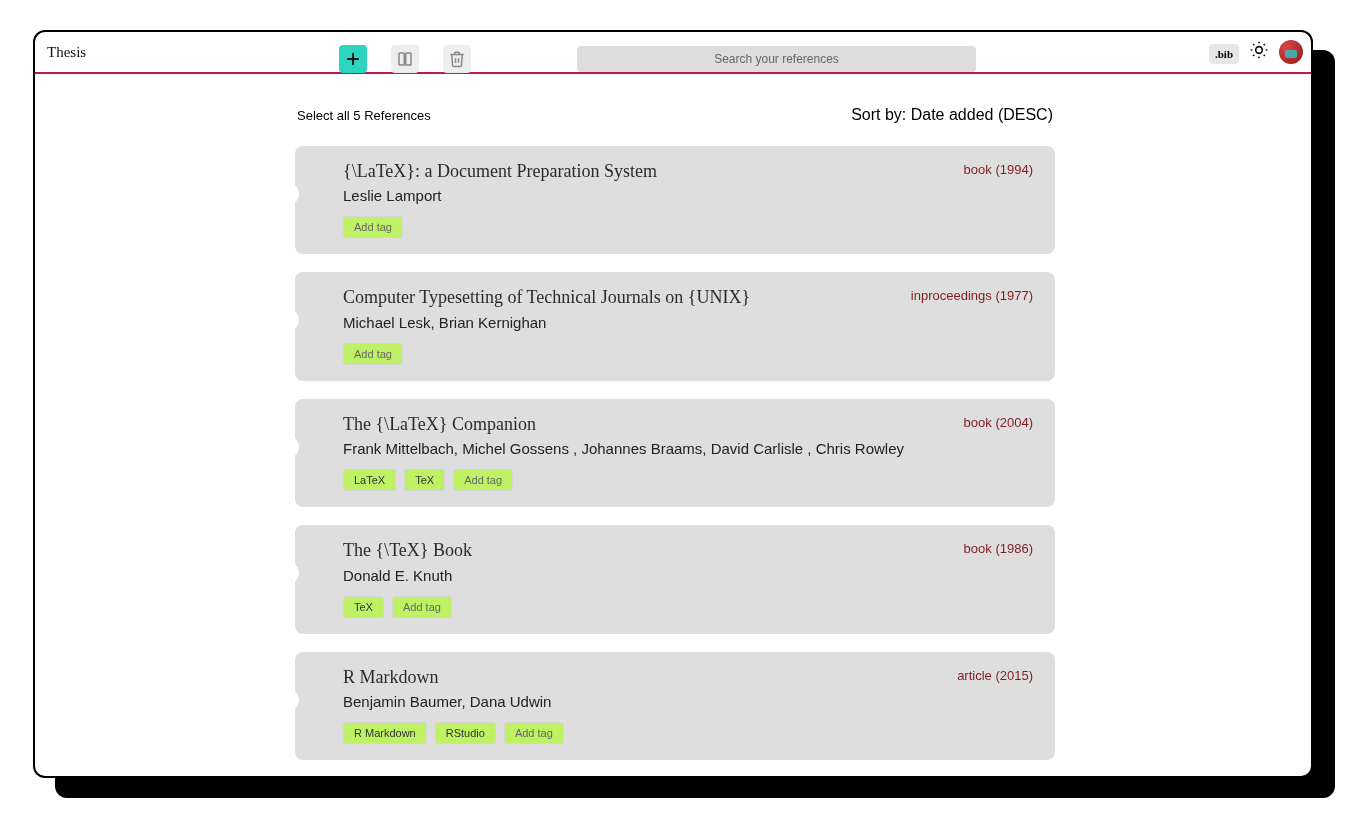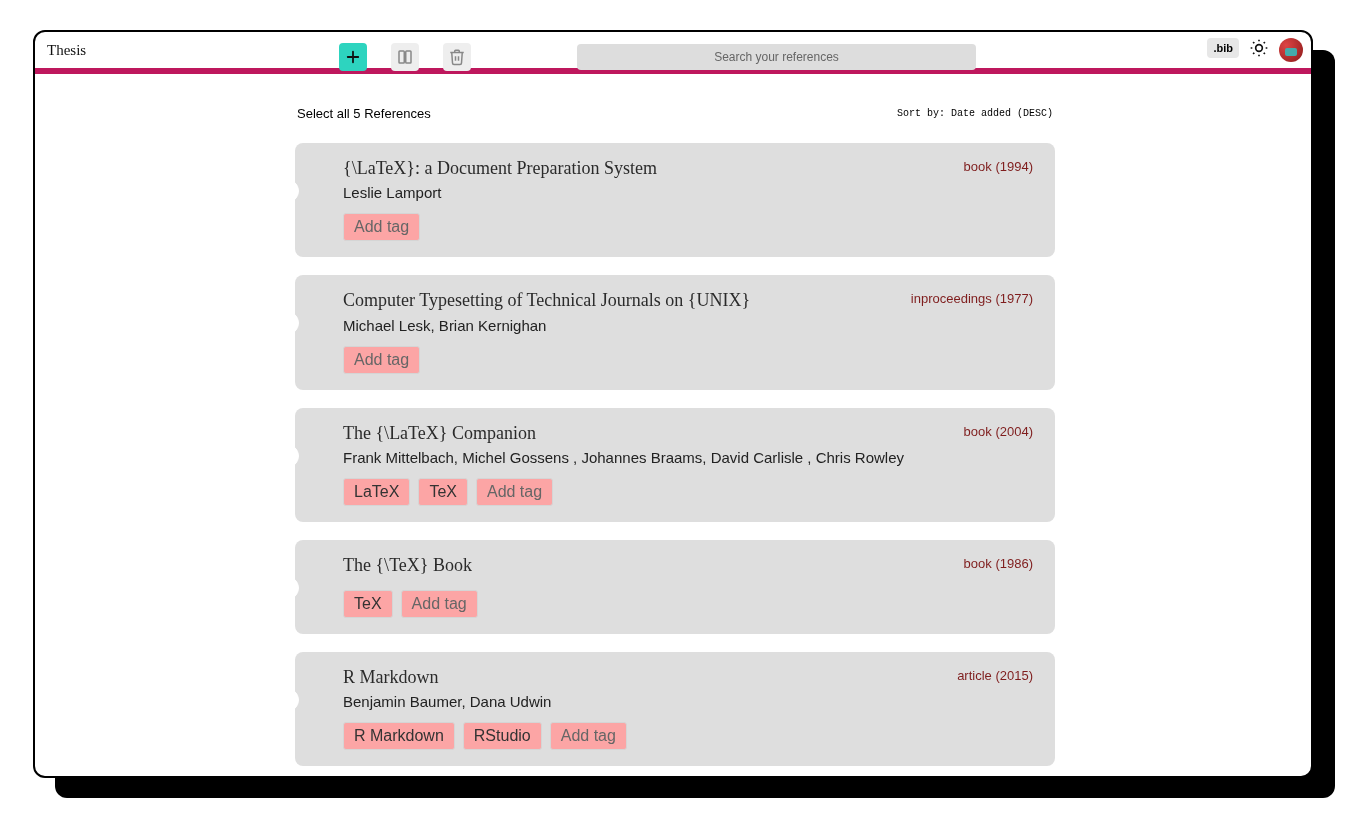--- a/index.html
+++ b/index.html
@@ -27,21 +27,21 @@
     height: 748px;
     background: #fff;
     border: 2px solid #000;
     border-radius: 12px;
     overflow: hidden;
     display: flex;
     flex-direction: column;
   }
   .toolbar {
     height: 42px;
-    border-bottom: 6px solid #be185d;
+    border-bottom: 2px solid #be185d;
     display: flex;
     align-items: center;
     padding: 0 8px 0 10px;
     gap: 6px;
   }
   .project-title {
     font-family: Georgia, 'Times New Roman', serif;
     font-size: 15px;
     color: #111;
     margin-right: auto;
@@ -77,22 +77,23 @@
     border: none;
     border-radius: 4px;
     text-align: center;
     font-size: 12px;
     color: #555;
     outline: none;
   }
   .search::placeholder { color: #666; }
   .toolbar-right {
     display: flex;
-    align-items: flex-start;
+    align-items: flex-end;
     gap: 10px;
+    font-family: Liberation Serif, serif;
   }
   .bib-btn {
     background: #e7e7e7;
     border-radius: 4px;
     font-size: 11px;
     font-weight: 700;
     padding: 4px 6px;
     cursor: pointer;
   }
   .theme-icon svg { width: 20px; height: 20px; }
@@ -125,21 +126,21 @@
   .listhead {
     display: flex;
     justify-content: space-between;
     align-items: center;
     font-size: 13px;
     margin-bottom: 22px;
     padding: 0 2px;
     margin-top: 8px;
   }
   .listhead .select-all { font-weight: 500; }
-  .listhead .sort { font-size: 10px; font-family: Liberation Mono, monospace; }
+  .listhead .sort { font-size: 16px; }
   .ref-list { display: flex; flex-direction: column; gap: 18px; }
   .ref-card {
     background: #dedede;
     border-radius: 8px;
     padding: 14px 22px 16px 48px;
     position: relative;
   }
   .ref-check {
     position: absolute;
     left: -20px;
@@ -172,24 +173,24 @@
     font-size: 15px;
     color: #222;
     margin-top: 4px;
   }
   .tags-row {
     display: flex;
     gap: 8px;
     margin-top: 12px;
   }
   .tag {
-    background: #fca5a5;
+    background: #bef264;
     border: 1px solid #d5d5d5;
     border-radius: 3px;
-    font-size: 16px;
+    font-size: 11px;
     color: #333;
     padding: 4px 10px;
   }
   .tag.add {
     color: #666;
     cursor: pointer;
   }
 </style>
 </head>
 <body>
@@ -287,20 +288,21 @@
               <span class="tag">TeX</span>
               <span class="tag add">Add tag</span>
             </div>
           </div>
           <div class="ref-card">
             <div class="ref-check"></div>
             <div class="ref-top">
               <div class="ref-title">The {\TeX} Book</div>
               <div class="ref-meta">book (1986)</div>
             </div>
+            <div class="ref-authors">Donald E. Knuth</div>
             <div class="tags-row">
               <span class="tag">TeX</span>
               <span class="tag add">Add tag</span>
             </div>
           </div>
           <div class="ref-card">
             <div class="ref-check"></div>
             <div class="ref-top">
               <div class="ref-title">R Markdown</div>
               <div class="ref-meta">article (2015)</div>

